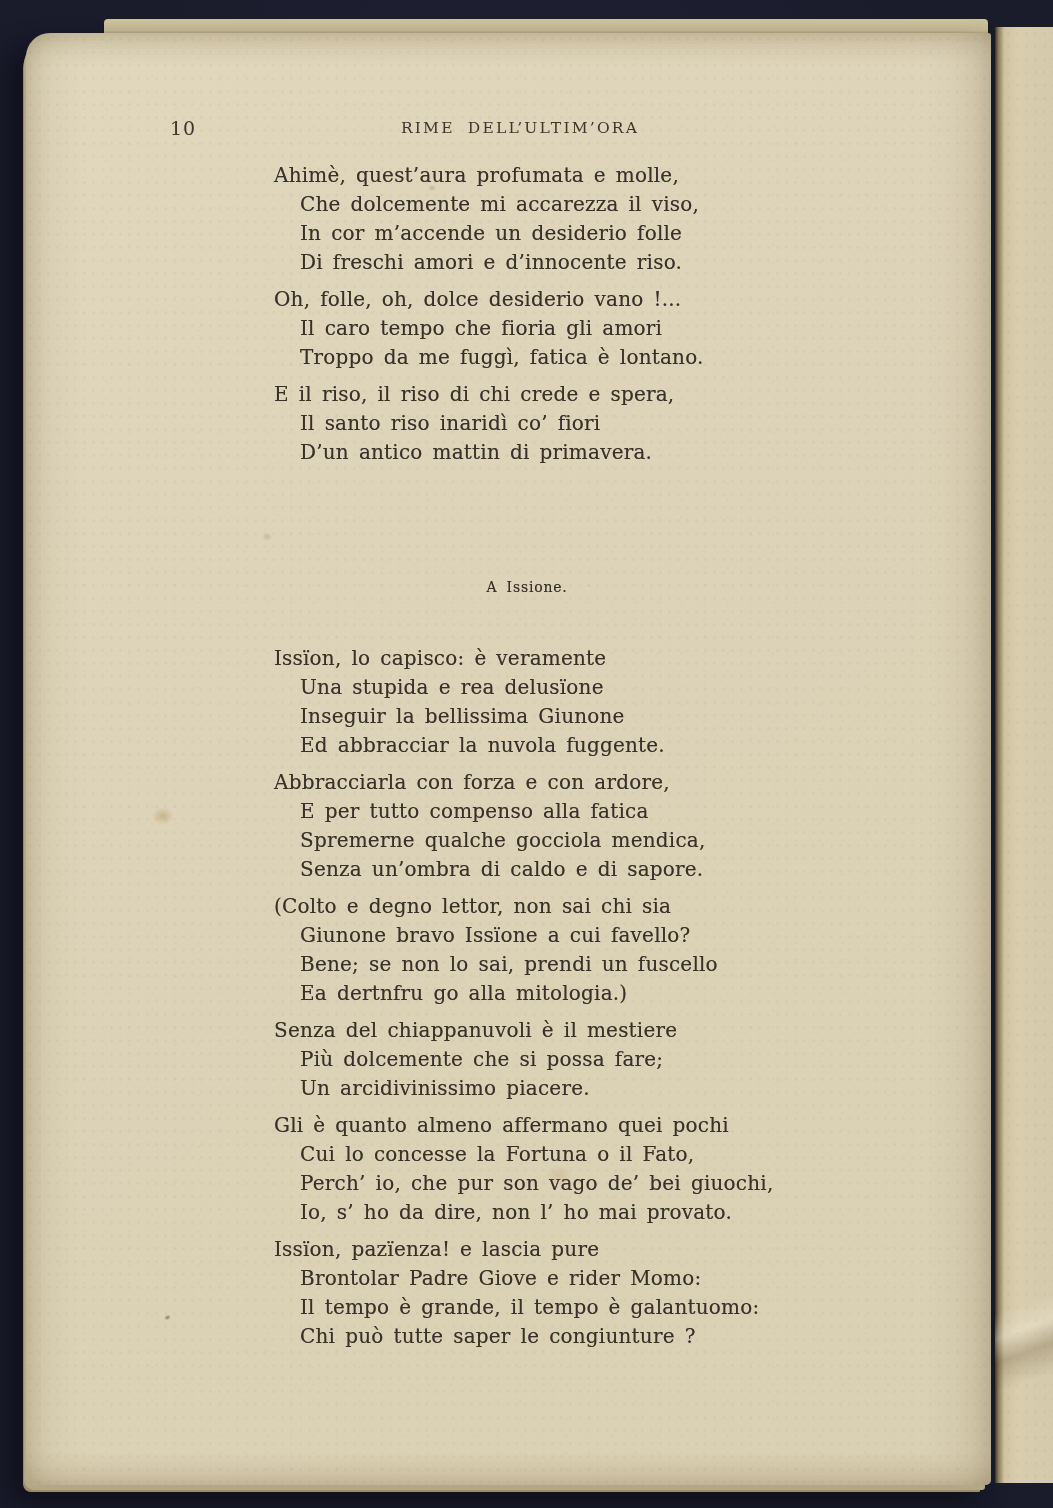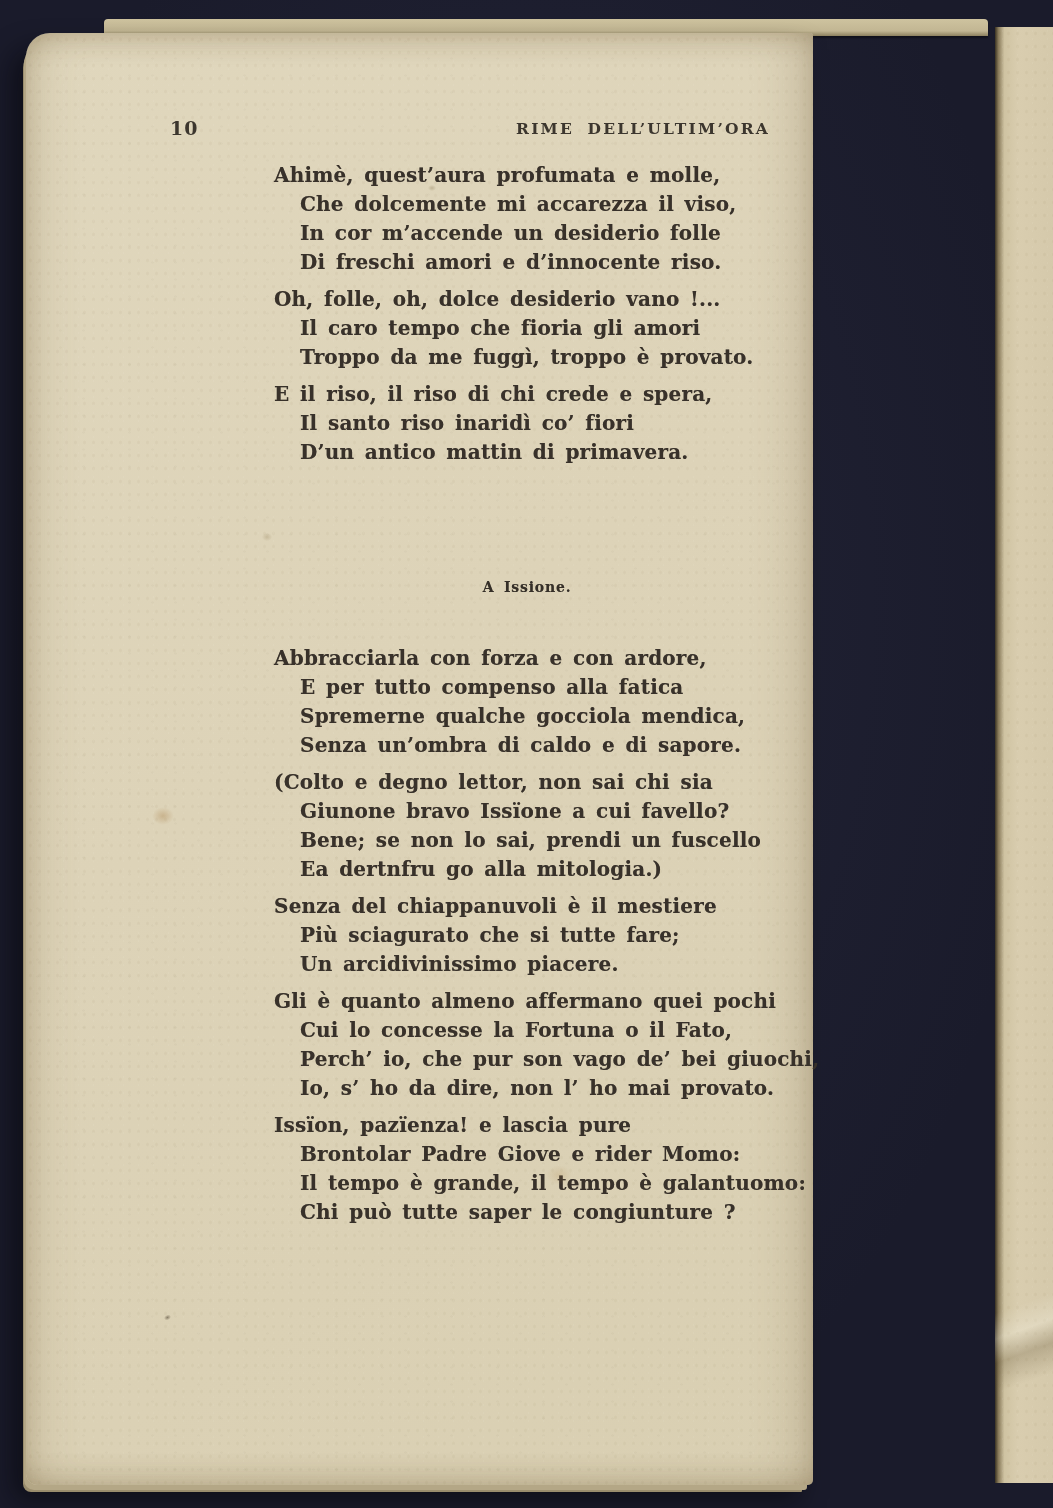--- a/index.html
+++ b/index.html
@@ -30,40 +30,39 @@
     height: 17px;
     background: linear-gradient(180deg, #cec39f 0%, #c2b693 70%, #8d815f 100%);
     border-radius: 4px 4px 0 0;
     box-shadow: 0 2px 2px rgba(10,10,15,0.6);
   }
   
   .page {
     position: absolute;
     left: 26px;
     top: 33px;
-    width: 787px;
+    width: 965px;
     height: 1452px;
     border-radius: 24px 3px 5px 12px;
     background-color: #ddd3b9;
     background-image:
       radial-gradient(rgba(125,105,62,0.055) 1px, transparent 1.6px),
       radial-gradient(rgba(255,255,250,0.06) 1px, transparent 1.4px),
       radial-gradient(rgba(110,92,55,0.04) 1.2px, transparent 1.8px),
       linear-gradient(145deg, #e0d7bd 0%, #ddd3b8 45%, #d9cfb2 100%);
     background-size: 9px 13px, 15px 8px, 23px 17px, 100% 100%;
     box-shadow:
       -4px 7px 0 -2px #b4a786,
       -7px 11px 0 -4px #9a8d6d,
       -14px 16px 26px rgba(5,5,10,0.55),
       inset 0 14px 26px -12px rgba(118,98,58,0.28),
       inset 26px 0 48px -22px rgba(118,98,58,0.30),
       inset -30px 0 55px -26px rgba(100,80,45,0.33),
       inset 0 -16px 30px -16px rgba(118,98,58,0.28);
     color: #37302a;
-    font-weight: bold;
   }
   
   .next-page {
     position: absolute;
     left: 995px;
     top: 27px;
     width: 58px;
     height: 1456px;
     background-color: #d7cbad;
     background-image:
@@ -88,21 +87,21 @@
     top: 84px;
     font-size: 19px;
     letter-spacing: 1px;
     color: #3c362e;
   }
   .running-header {
     position: absolute;
     left: 244px;
     top: 86px;
     width: 500px;
-    text-align: right;
+    text-align: center;
     font-size: 15.5px;
     letter-spacing: 2.2px;
     word-spacing: 6px;
     color: #3c362e;
   }
   .poem {
     position: absolute;
     left: 248px;
     width: 560px;
     font-size: 20px;
@@ -170,47 +169,53 @@
     <div class="poem poem-1">
       <div class="stanza">
         <div class="verse-line">Ahimè, quest’aura profumata e molle,</div>
         <div class="verse-line indented">Che dolcemente mi accarezza il viso,</div>
         <div class="verse-line indented">In cor m’accende un desiderio folle</div>
         <div class="verse-line indented">Di freschi amori e d’innocente riso.</div>
       </div>
       <div class="stanza">
         <div class="verse-line">Oh, folle, oh, dolce desiderio vano !...</div>
         <div class="verse-line indented">Il caro tempo che fioria gli amori</div>
-        <div class="verse-line indented">Troppo da me fuggì, troppo è provato.</div>
+        <div class="verse-line indented">Troppo da me fuggì, fatica è lontano.</div>
       </div>
       <div class="stanza">
         <div class="verse-line">E il riso, il riso di chi crede e spera,</div>
         <div class="verse-line indented">Il santo riso inaridì co’ fiori</div>
         <div class="verse-line indented">D’un antico mattin di primavera.</div>
       </div>
     </div>
 
     <div class="poem-title">A Issione.</div>
 
     <div class="poem poem-2">
+      <div class="stanza">
+        <div class="verse-line">Issïon, lo capisco: è veramente</div>
+        <div class="verse-line indented">Una stupida e rea delusïone</div>
+        <div class="verse-line indented">Inseguir la bellissima Giunone</div>
+        <div class="verse-line indented">Ed abbracciar la nuvola fuggente.</div>
+      </div>
       <div class="stanza">
         <div class="verse-line">Abbracciarla con forza e con ardore,</div>
         <div class="verse-line indented">E per tutto compenso alla fatica</div>
         <div class="verse-line indented">Spremerne qualche gocciola mendica,</div>
         <div class="verse-line indented">Senza un’ombra di caldo e di sapore.</div>
       </div>
       <div class="stanza">
         <div class="verse-line">(Colto e degno lettor, non sai chi sia</div>
         <div class="verse-line indented">Giunone bravo Issïone a cui favello?</div>
         <div class="verse-line indented">Bene; se non lo sai, prendi un fuscello</div>
         <div class="verse-line indented">Ea dertnfru go alla mitologia.)</div>
       </div>
       <div class="stanza">
         <div class="verse-line">Senza del chiappanuvoli è il mestiere</div>
-        <div class="verse-line indented">Più sciagurato che si tutte fare;</div>
+        <div class="verse-line indented">Più dolcemente che si possa fare;</div>
         <div class="verse-line indented">Un arcidivinissimo piacere.</div>
       </div>
       <div class="stanza">
         <div class="verse-line">Gli è quanto almeno affermano quei pochi</div>
         <div class="verse-line indented">Cui lo concesse la Fortuna o il Fato,</div>
         <div class="verse-line indented">Perch’ io, che pur son vago de’ bei giuochi,</div>
         <div class="verse-line indented">Io, s’ ho da dire, non l’ ho mai provato.</div>
       </div>
       <div class="stanza">
         <div class="verse-line">Issïon, pazïenza! e lascia pure</div>

